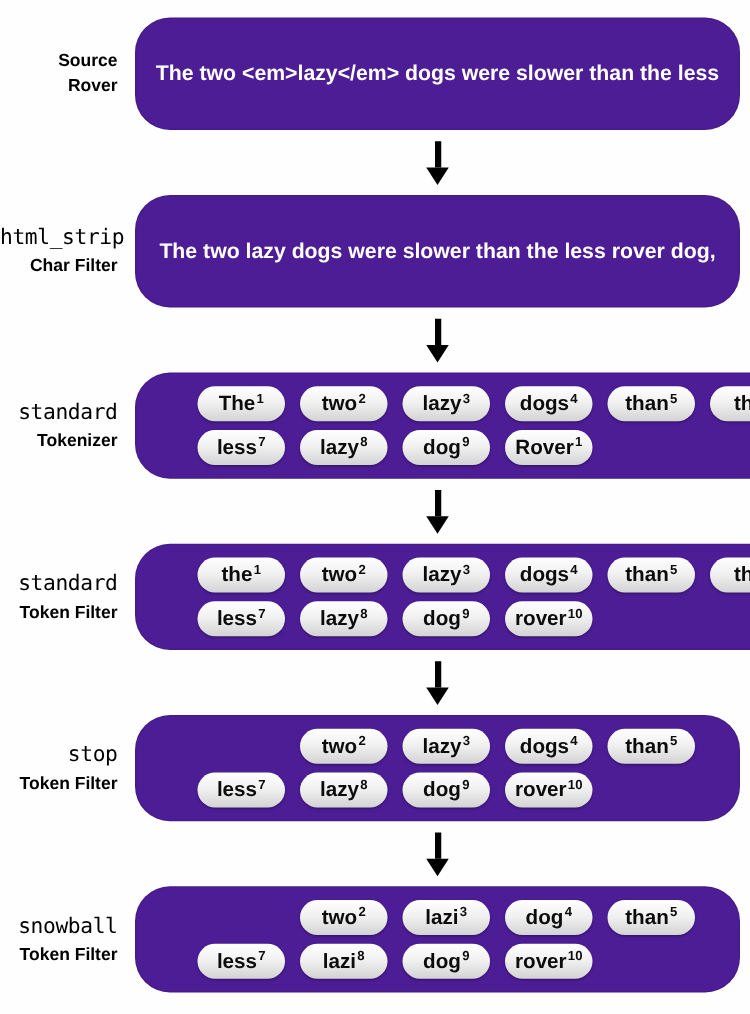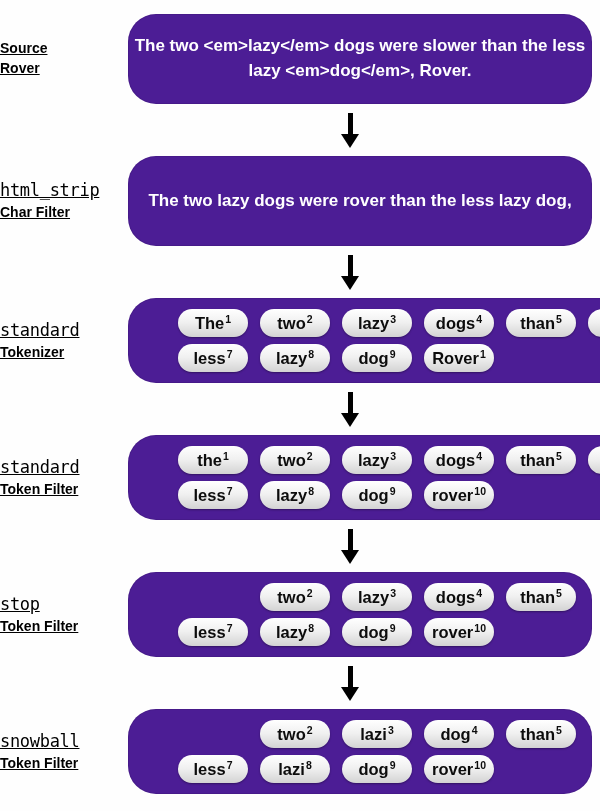--- a/index.html
+++ b/index.html
@@ -5,22 +5,22 @@
   html,body{margin:0;padding:0;}
   body{
     width:600px;height:811px;
     background:#fefefe;
     font-family:"Liberation Sans",sans-serif;
     overflow:hidden;
   }
   .diagram{padding-top:14px;}
   .stage{display:flex;align-items:center;}
   .label-col{
-    width:128px;flex-shrink:0;box-sizing:border-box;
-    padding-right:14px;text-align:left;color:#000;text-decoration:underline;
+    width:108px;flex-shrink:0;box-sizing:border-box;
+    padding-right:14px;text-align:right;color:#000;
   }
   .label-line{font-size:14px;font-weight:bold;line-height:1.4;}
   .label-line.mono{
     font-family:"DejaVu Sans Mono",monospace;
     font-weight:500;font-size:17px;letter-spacing:-0.3px;
   }
   .box{
     flex:1;margin-right:8px;background:#4c1d95;border-radius:28px;
     box-shadow:inset 0 0 0 1px rgba(0,0,0,0.08);
   }
@@ -59,38 +59,37 @@
 
 <div class="diagram">
 
   <div class="stage">
     <div class="label-col">
       <div class="label-line">Source</div>
       <div class="label-line">Rover</div>
     </div>
     <div class="box text-box">
       <div>The two &lt;em&gt;lazy&lt;/em&gt; dogs were slower than the less</div>
-      <div>lazy &lt;em&gt;dog&lt;/em&gt;, Rover.</div>
     </div>
   </div>
 
   <div class="arrow-row">
     <div class="arrow">
       <div class="arrow-stem"></div>
       <div class="arrow-head"></div>
     </div>
   </div>
 
   <div class="stage">
     <div class="label-col">
       <div class="label-line mono">html_strip</div>
       <div class="label-line">Char Filter</div>
     </div>
     <div class="box text-box">
-      <div>The two lazy dogs were rover than the less lazy dog,</div>
+      <div>The two lazy dogs were slower than the less rover dog,</div>
     </div>
   </div>
 
   <div class="arrow-row">
     <div class="arrow">
       <div class="arrow-stem"></div>
       <div class="arrow-head"></div>
     </div>
   </div>
 

